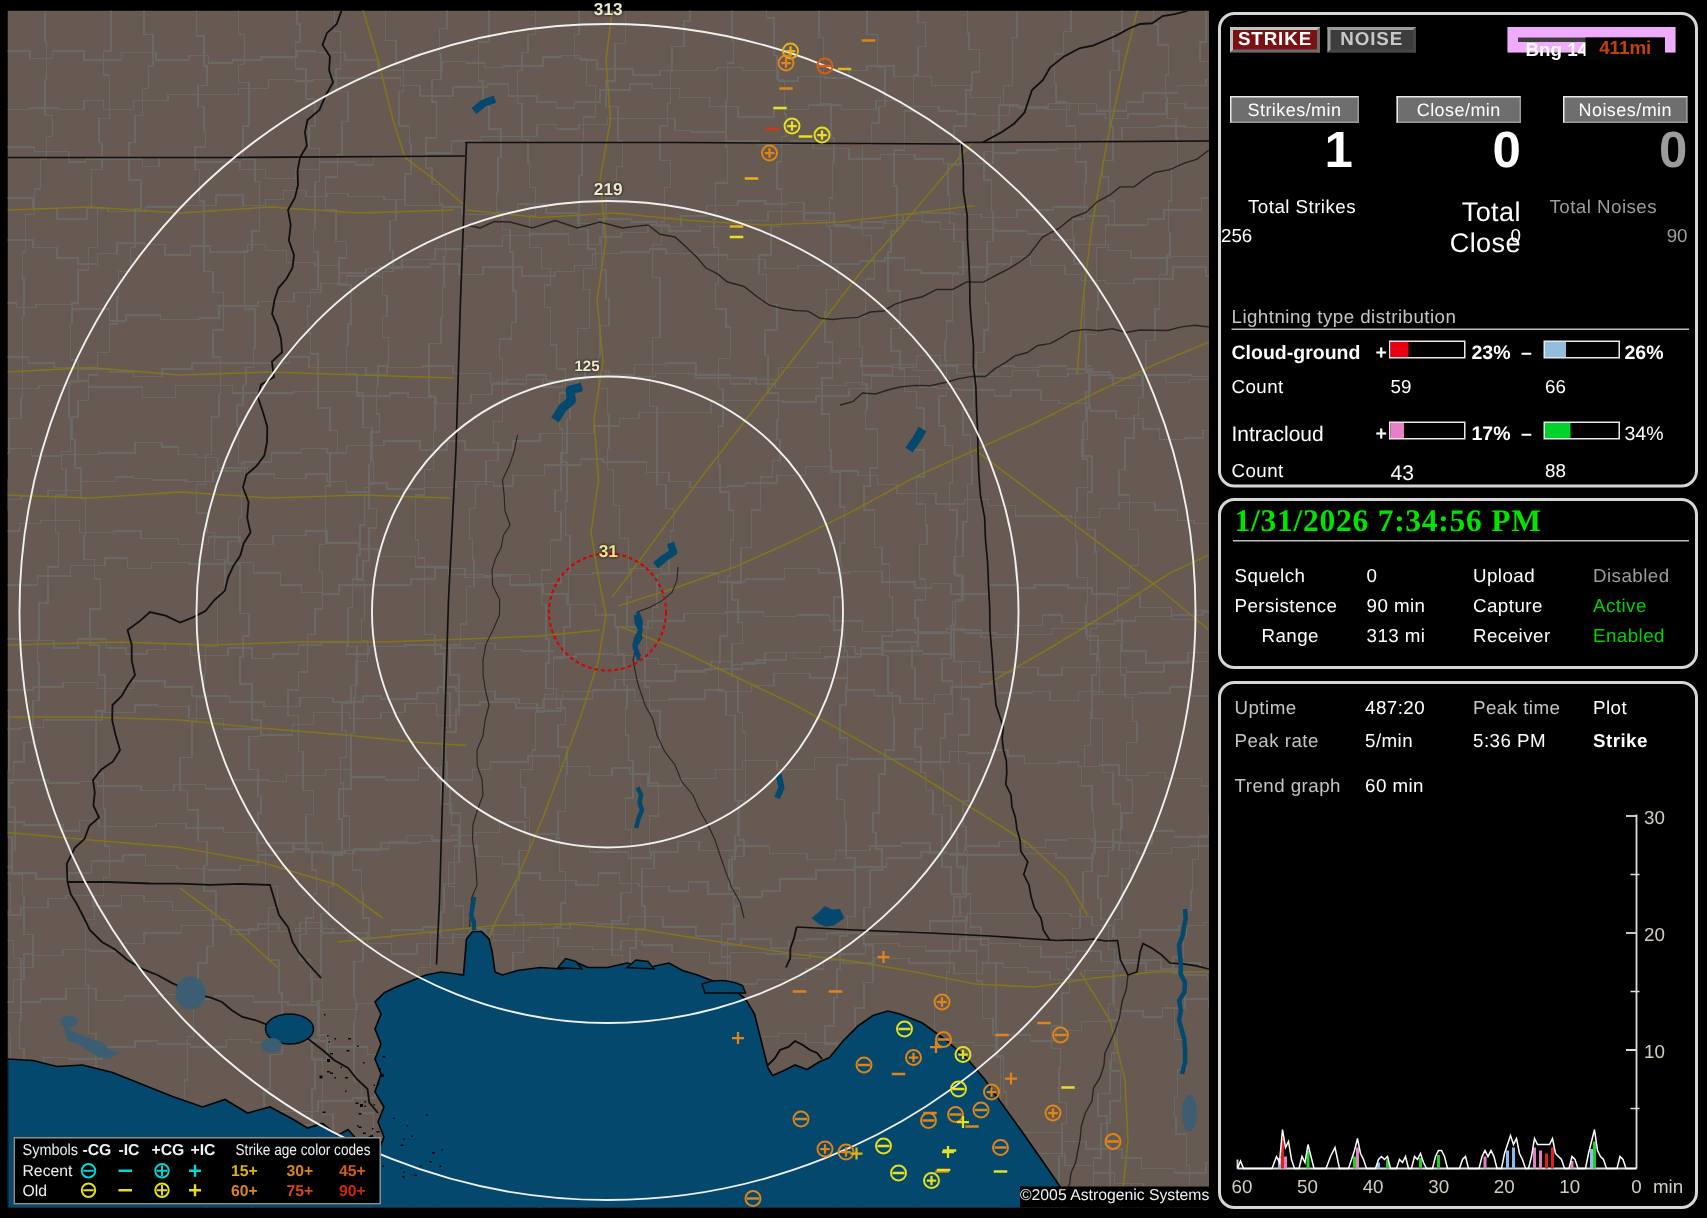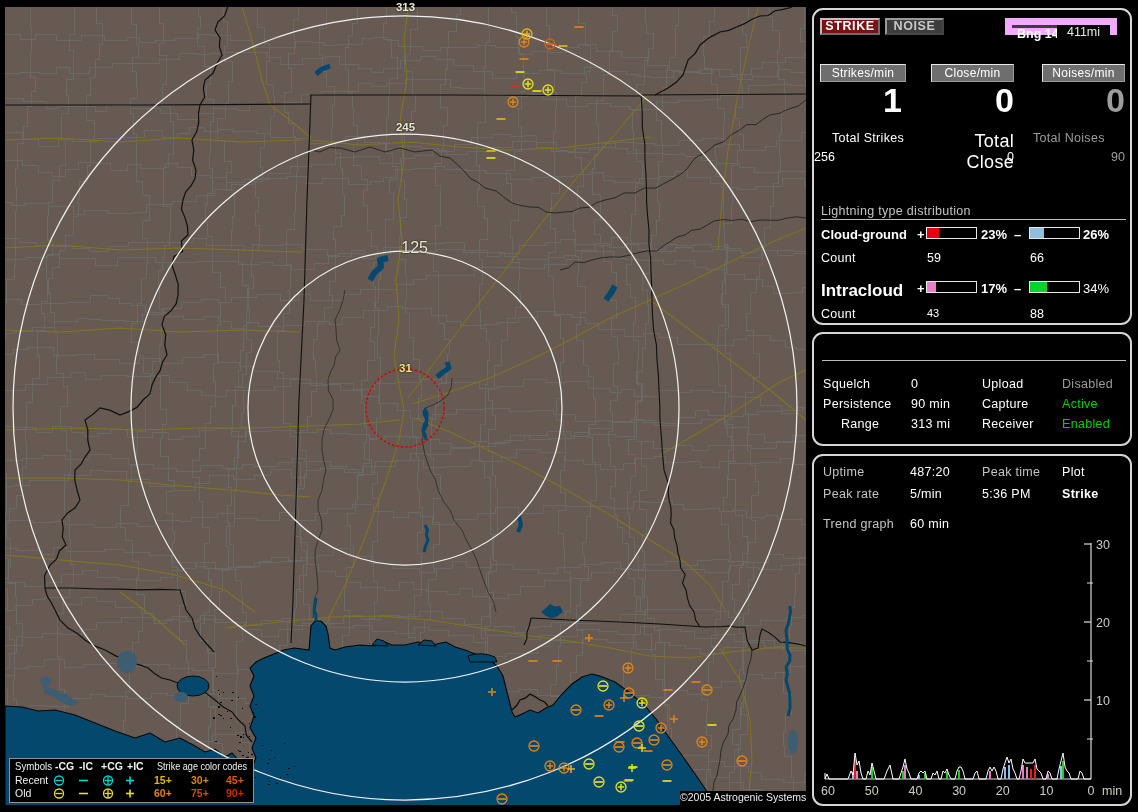--- a/index.html
+++ b/index.html
@@ -223,22 +223,22 @@
     <line x1="697" y1="731.8" x2="697" y2="738.2" stroke="#e08418" stroke-width="1.5"></line>
     <circle cx="662" cy="758" r="5" fill="none" stroke="#e08418" stroke-width="1.3"></circle>
     <line x1="658" y1="758" x2="666" y2="758" stroke="#e08418" stroke-width="1.7"></line>
     <circle cx="737" cy="754" r="5" fill="none" stroke="#e08418" stroke-width="1.3"></circle>
     <line x1="733" y1="754" x2="741" y2="754" stroke="#e08418" stroke-width="1.7"></line>
     <line x1="623.5" y1="760" x2="632.5" y2="760" stroke="#e6e11c" stroke-width="1.7"></line>
     <line x1="619.5" y1="773" x2="628.5" y2="773" stroke="#e6e11c" stroke-width="1.7"></line>
     <line x1="657.5" y1="774" x2="666.5" y2="774" stroke="#e6e11c" stroke-width="1.7"></line>
 </svg>
 <div class="abs" style="left:383px;top:1px;width:45px;text-align:center;font-size:11.5px;font-weight:bold;color:#ede9d0;text-shadow:0 0 2px #000">313</div>
-<div class="abs" style="left:383px;top:121px;width:45px;text-align:center;font-size:11.5px;font-weight:bold;color:#ede9d0;text-shadow:0 0 2px #000">245</div>
-<div class="abs" style="left:383px;top:239px;width:45px;text-align:right;font-size:16px;font-weight:normal;color:#ede9d0;text-shadow:0 0 2px #000">125</div>
+<div class="abs" style="left:383px;top:121px;width:45px;text-align:center;font-size:11.5px;font-weight:bold;color:#ede9d0;text-shadow:0 0 2px #000">219</div>
+<div class="abs" style="left:383px;top:239px;width:45px;text-align:left;font-size:10px;font-weight:bold;color:#ede9d0;text-shadow:0 0 2px #000">125</div>
 <div class="abs" style="left:383px;top:362px;width:45px;text-align:center;font-size:11.5px;font-weight:bold;color:#f2e388;text-shadow:0 0 2px #000">31</div>
 
 <div class="abs" style="left:9px;top:758px;width:245px;height:45px;background:#000;border:1px solid #909090;font-size:10.5px;color:#e8e8e8">
 <svg width="243" height="43">
 <text x="5" y="11" fill="#f0f0f0" font-size="10.5" textLength="37" lengthAdjust="spacingAndGlyphs">Symbols</text>
 <text x="45" y="11" fill="#f0f0f0" font-size="10.5" font-weight="bold">-CG</text>
 <text x="69" y="11" fill="#f0f0f0" font-size="10.5" font-weight="bold">-IC</text>
 <text x="91" y="11" fill="#f0f0f0" font-size="10.5" font-weight="bold">+CG</text>
 <text x="117" y="11" fill="#f0f0f0" font-size="10.5" font-weight="bold">+IC</text>
 <text x="147" y="11" fill="#f0f0f0" font-size="10.5" textLength="90" lengthAdjust="spacingAndGlyphs">Strike age color codes</text>
@@ -275,21 +275,21 @@
 </svg>
 </div>
 
 <div class="abs" style="left:680px;top:791px;width:126px;height:14px;background:#000;color:#f0f0f0;font-size:10.5px;text-align:center;padding-right:3px;line-height:13px;white-space:nowrap">©2005 Astrogenic Systems</div>
 
 <div class="panel" style="top:8px;height:317px">
 <div class="abs" style="left:6px;top:8px;width:60px;text-align:center;background:#7a1113;border:2px outset #c0c0c0;color:#fff;font-weight:bold;font-size:12.5px;letter-spacing:.6px;padding:0;line-height:13px">STRIKE</div>
 <div class="abs" style="left:71px;top:8px;width:59px;text-align:center;background:#3d3d3d;border:2px outset #9a9a9a;color:#c8c8c8;font-weight:bold;font-size:12.5px;letter-spacing:.6px;padding:0;line-height:13px">NOISE</div>
 <div class="abs" style="left:191px;top:8px;width:112px;height:17px;border:7px solid #f0abfc;background:#3d3d3d;line-height:15px">
   <span style="color:#fff;font-weight:bold;font-size:12.5px;padding-left:5px">Bng 141°</span>
-  <span class="abs" style="right:0;top:0;width:53px;height:15px;background:#050505;color:#e5e5e5;font-weight:normal;font-size:12.5px;text-align:center">411mi</span>
+  <span class="abs" style="right:0;top:0;width:53px;height:15px;background:#050505;color:#c2410c;font-weight:bold;font-size:12.5px;text-align:center">411mi</span>
 </div>
 <div class="btn abs" style="left:6px;top:54px;width:86px">Strikes/min</div>
 <div class="btn abs" style="left:117px;top:54px;width:83px">Close/min</div>
 <div class="btn abs" style="left:228px;top:54px;width:83px">Noises/min</div>
 <div class="abs w" style="left:0;top:71px;width:88px;font-size:34px;font-weight:bold;text-align:right">1</div>
 <div class="abs w" style="left:108px;top:71px;width:92px;font-size:34px;font-weight:bold;text-align:right">0</div>
 <div class="abs g" style="left:219px;top:71px;width:92px;font-size:34px;font-weight:bold;text-align:right">0</div>
 <div class="abs w" style="left:0;top:121px;width:90px;font-size:12.5px;text-align:right;letter-spacing:.3px">Total Strikes</div>
 <div class="abs w" style="left:108px;top:121px;width:92px;font-size:18px;text-align:right;letter-spacing:.3px">Total Close</div>
 <div class="abs g" style="left:219px;top:121px;width:92px;font-size:12.5px;text-align:left;letter-spacing:.3px">Total Noises</div>
@@ -305,37 +305,38 @@
     </div>
 <div class="abs w" style="left:167px;top:217px;font-size:13px;font-weight:bold">23%</div>
 <div class="abs w" style="left:200px;top:217px;font-size:13px;font-weight:bold">–</div>
 <div class="abs" style="left:215px;top:216.5px;width:51px;height:12px;border:1px solid #e8e8e8;background:#000">
       <div style="width:14px;height:100%;background:#92bede"></div>
     </div>
 <div class="abs w" style="left:269px;top:217px;font-size:13px;font-weight:bold">26%</div>
 <div class="abs w" style="left:7px;top:241px;font-size:12.5px;letter-spacing:.3px">Count</div>
 <div class="abs w" style="left:113px;top:241px;font-size:12.5px">59</div>
 <div class="abs w" style="left:216px;top:241px;font-size:12.5px">66</div>
-<div class="abs w" style="left:7px;top:271px;font-size:17px;font-weight:bold">Intracloud</div>
+<div class="abs w" style="left:7px;top:271px;font-size:14px;font-weight:normal">Intracloud</div>
 <div class="abs w" style="left:103px;top:271px;font-size:13px;font-weight:bold">+</div>
 <div class="abs" style="left:112px;top:270.5px;width:51px;height:12px;border:1px solid #e8e8e8;background:#000">
       <div style="width:9px;height:100%;background:#e87fc8"></div>
     </div>
 <div class="abs w" style="left:167px;top:271px;font-size:13px;font-weight:bold">17%</div>
 <div class="abs w" style="left:200px;top:271px;font-size:13px;font-weight:bold">–</div>
 <div class="abs" style="left:215px;top:270.5px;width:51px;height:12px;border:1px solid #e8e8e8;background:#000">
       <div style="width:17px;height:100%;background:#00d32b"></div>
     </div>
 <div class="abs w" style="left:269px;top:271px;font-size:13px;font-weight:normal">34%</div>
 <div class="abs w" style="left:7px;top:297px;font-size:12.5px;letter-spacing:.3px">Count</div>
-<div class="abs w" style="left:113px;top:297px;font-size:11px">43</div>
+<div class="abs w" style="left:113px;top:297px;font-size:14px">43</div>
 <div class="abs w" style="left:216px;top:297px;font-size:12.5px">88</div>
 </div>
 
 <div class="panel" style="top:332px;height:114px">
+<div class="abs" style="left:9px;top:1px;font-family:'Liberation Serif',serif;font-weight:bold;font-size:21px;color:#00e400;letter-spacing:.5px">1/31/2026 7:34:56 PM</div>
 <div class="abs" style="left:8px;top:26px;width:304px;border-top:1px solid #bdbdbd"></div>
 <div class="row w" style="left:9px;top:43px">Squelch</div>
     <div class="row w" style="left:97px;top:43px">0</div>
 <div class="row w" style="left:168px;top:43px">Upload</div>
     <div class="row g" style="left:248px;top:43px">Disabled</div>
 <div class="row w" style="left:9px;top:63px">Persistence</div>
     <div class="row w" style="left:97px;top:63px">90 min</div>
 <div class="row w" style="left:168px;top:63px">Capture</div>
     <div class="row gr" style="left:248px;top:63px">Active</div>
 <div class="row w" style="left:27px;top:83px">Range</div>

